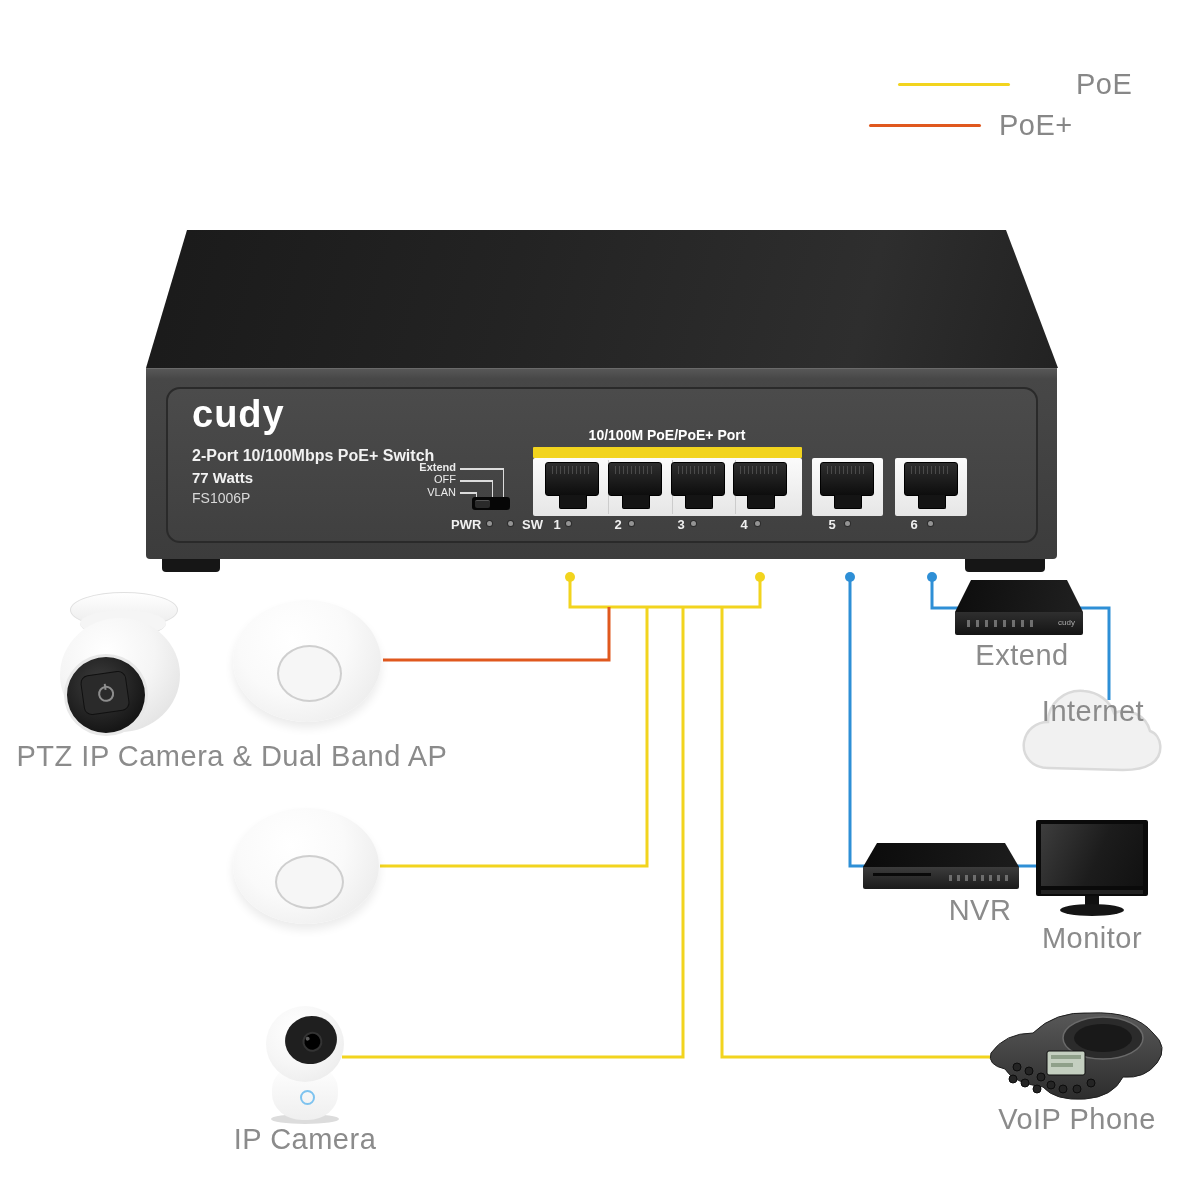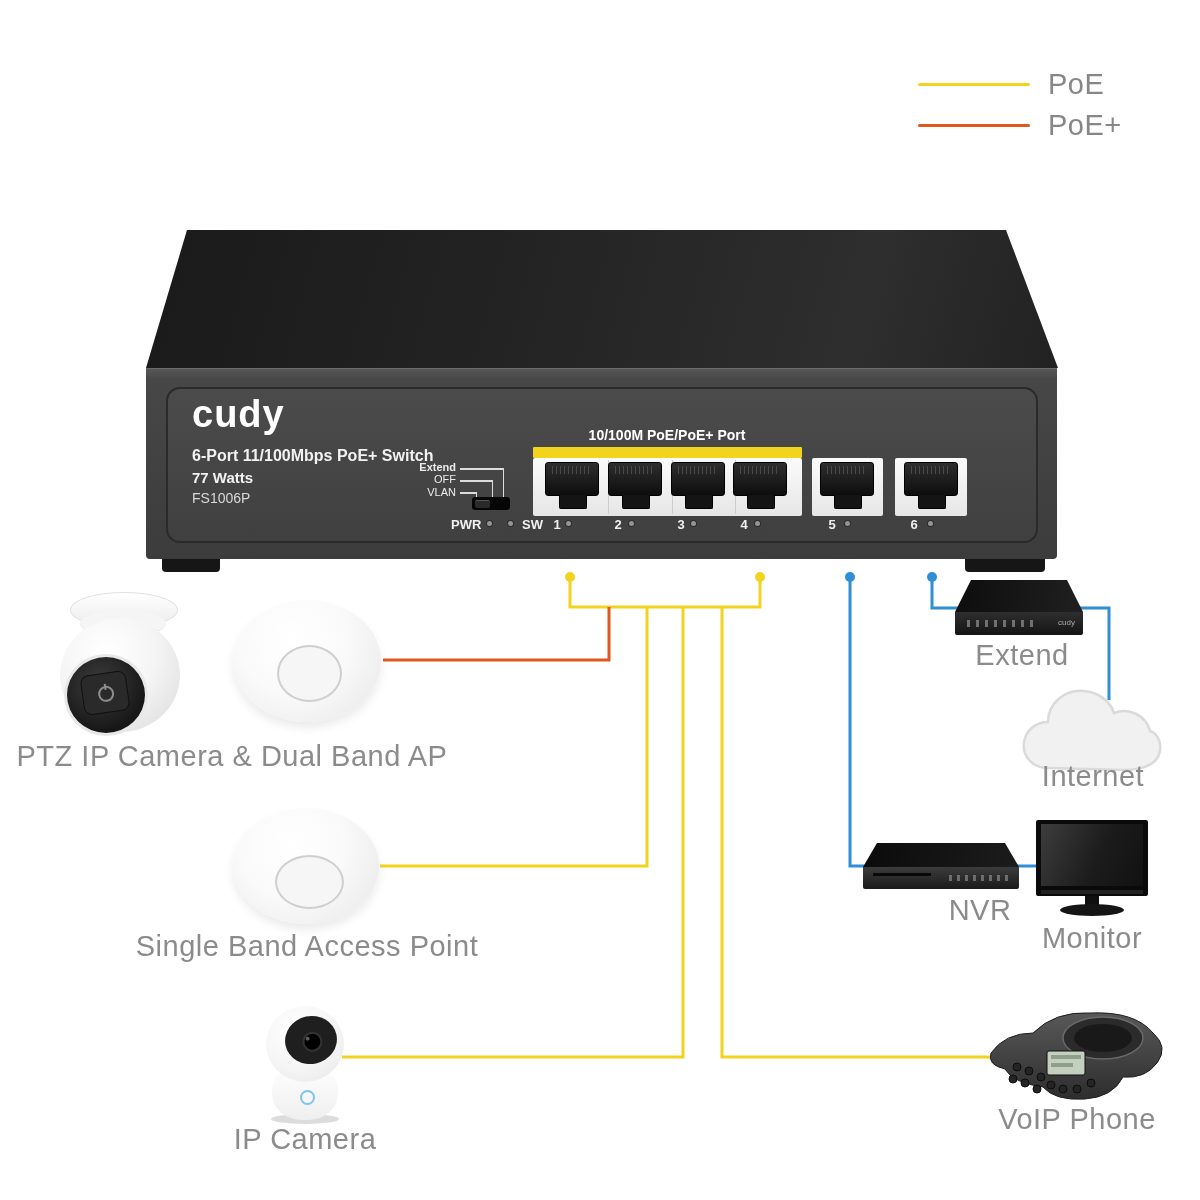--- a/index.html
+++ b/index.html
@@ -100,25 +100,25 @@
   .ipc-ring{position:absolute;left:28px;top:26px;width:11px;height:11px;border:2px solid #7ec3ef;border-radius:50%;}
   .ipc-base{position:absolute;left:13px;top:108px;width:68px;height:10px;border-radius:50%;background:#dcdcdc;}
 
   svg{display:block;}
 </style>
 </head>
 <body>
 
 <div id="stage">
 
-  <div class="legend-row" style="left:918px;top:69px;">
+  <div class="legend-row" style="left:898px;top:69px;gap:48px;">
     <span class="legend-line" style="background:var(--lc0,#F2D41E);"></span>
     <span class="legend-label">PoE</span>
   </div>
-  <div class="legend-row" style="left:918px;top:110px;">
+  <div class="legend-row" style="left:869px;top:110px;">
     <span class="legend-line" style="background:var(--lc1,#E0581E);"></span>
     <span class="legend-label">PoE+</span>
   </div>
 
   <svg id="wires" width="1200" height="1200" viewBox="0 0 1200 1200">
 
     <polyline points="570,577 570,607 760,607 760,577" fill="none" style="stroke:var(--lc0,#F2D41E)" stroke-width="3"></polyline>
 
     <polyline points="609,607 609,660 383,660" fill="none" style="stroke:var(--lc1,#E0581E)" stroke-width="3"></polyline>
 
@@ -137,21 +137,21 @@
     <circle cx="932" cy="577" r="5" style="fill:var(--lc2,#2E8FD6)"></circle>
   </svg>
 
   <div class="sw-top"></div>
   <div class="sw-foot" style="left:162px;top:558px;width:58px;"></div>
   <div class="sw-foot" style="left:965px;top:558px;width:80px;"></div>
   <div class="sw-front">
     <div class="sw-panel"></div>
 
     <div class="sw-brand">cudy</div>
-    <div class="sw-t1">6-Port 11/100Mbps PoE+ Switch</div>
+    <div class="sw-t1">2-Port 10/100Mbps PoE+ Switch</div>
     <div class="sw-t2">77 Watts</div>
     <div class="sw-t3">FS1006P</div>
 
     <div class="dip-labels">
       <span style="display:block;font-weight:bold;">Extend</span>
       <span style="display:block;">OFF</span>
       <span style="display:block;">VLAN</span>
     </div>
     <div class="dip-line" style="left:314px;top:99px;width:44px;"></div>
     <div class="dip-line" style="left:314px;top:111px;width:33px;"></div>
@@ -305,21 +305,20 @@
           <circle cx="52" cy="84" r="4"></circle>
         <circle cx="66" cy="80" r="4"></circle>
           <circle cx="78" cy="84" r="4"></circle>
           <circle cx="92" cy="84" r="4"></circle>
         <circle cx="106" cy="78" r="4"></circle>
       </g>
     </svg>
   </div>
 
   <div class="cap" style="left:232px;top:740px;">PTZ IP Camera &amp; Dual Band AP</div>
-  <div class="cap" style="left:307px;top:930px;">Single Band Access Point</div>
   <div class="cap" style="left:305px;top:1123px;">IP Camera</div>
   <div class="cap" style="left:1022px;top:639px;">Extend</div>
-  <div class="cap" style="left:1093px;top:760px;">Internet</div>
+  <div class="cap" style="left:1093px;top:695px;">Internet</div>
   <div class="cap" style="left:980px;top:894px;">NVR</div>
   <div class="cap" style="left:1092px;top:922px;">Monitor</div>
   <div class="cap" style="left:1077px;top:1103px;">VoIP Phone</div>
 
 </div>
 
 </body></html>

